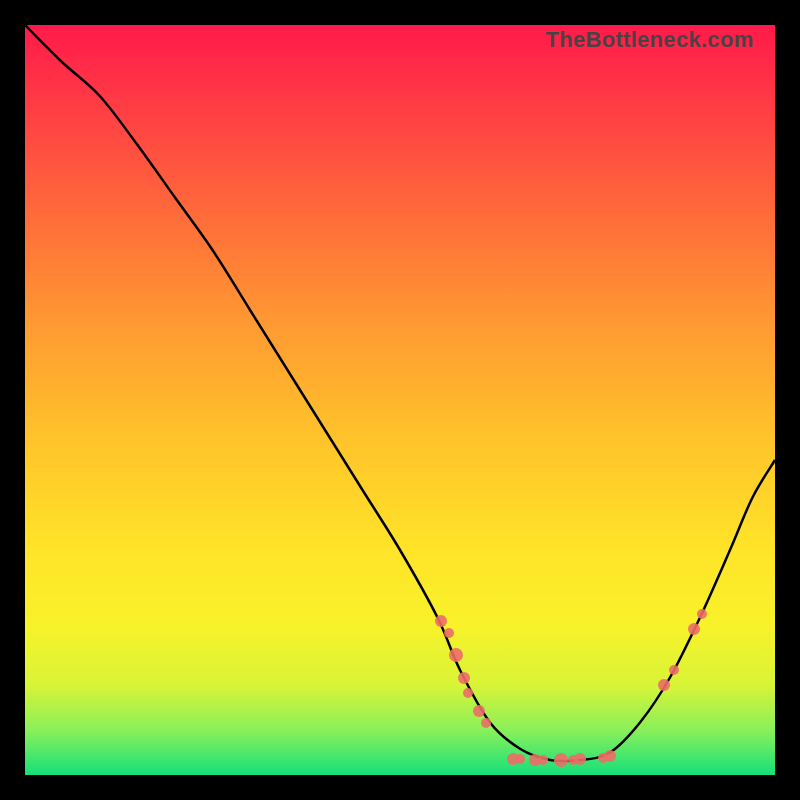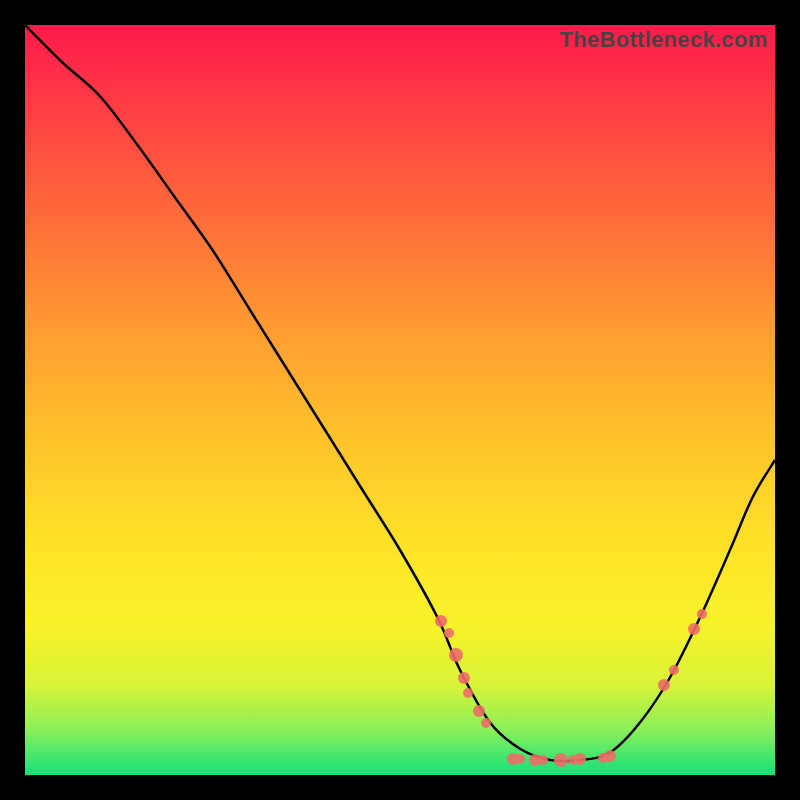--- a/index.html
+++ b/index.html
@@ -23,21 +23,21 @@
     position: absolute;
     left: 0;
     top: 0;
     width: 750px;
     height: 750px;
     overflow: hidden;
   }
   .watermark {
     position: absolute;
     top: 2px;
-    right: 7px;
+    right: 21px;
     color: #444;
     font-size: 22px;
     font-weight: bold;
     letter-spacing: 0.3px;
     user-select: none;
   }
   .marker {
     position: absolute;
     background: #ed6d67;
     border-radius: 50%;

